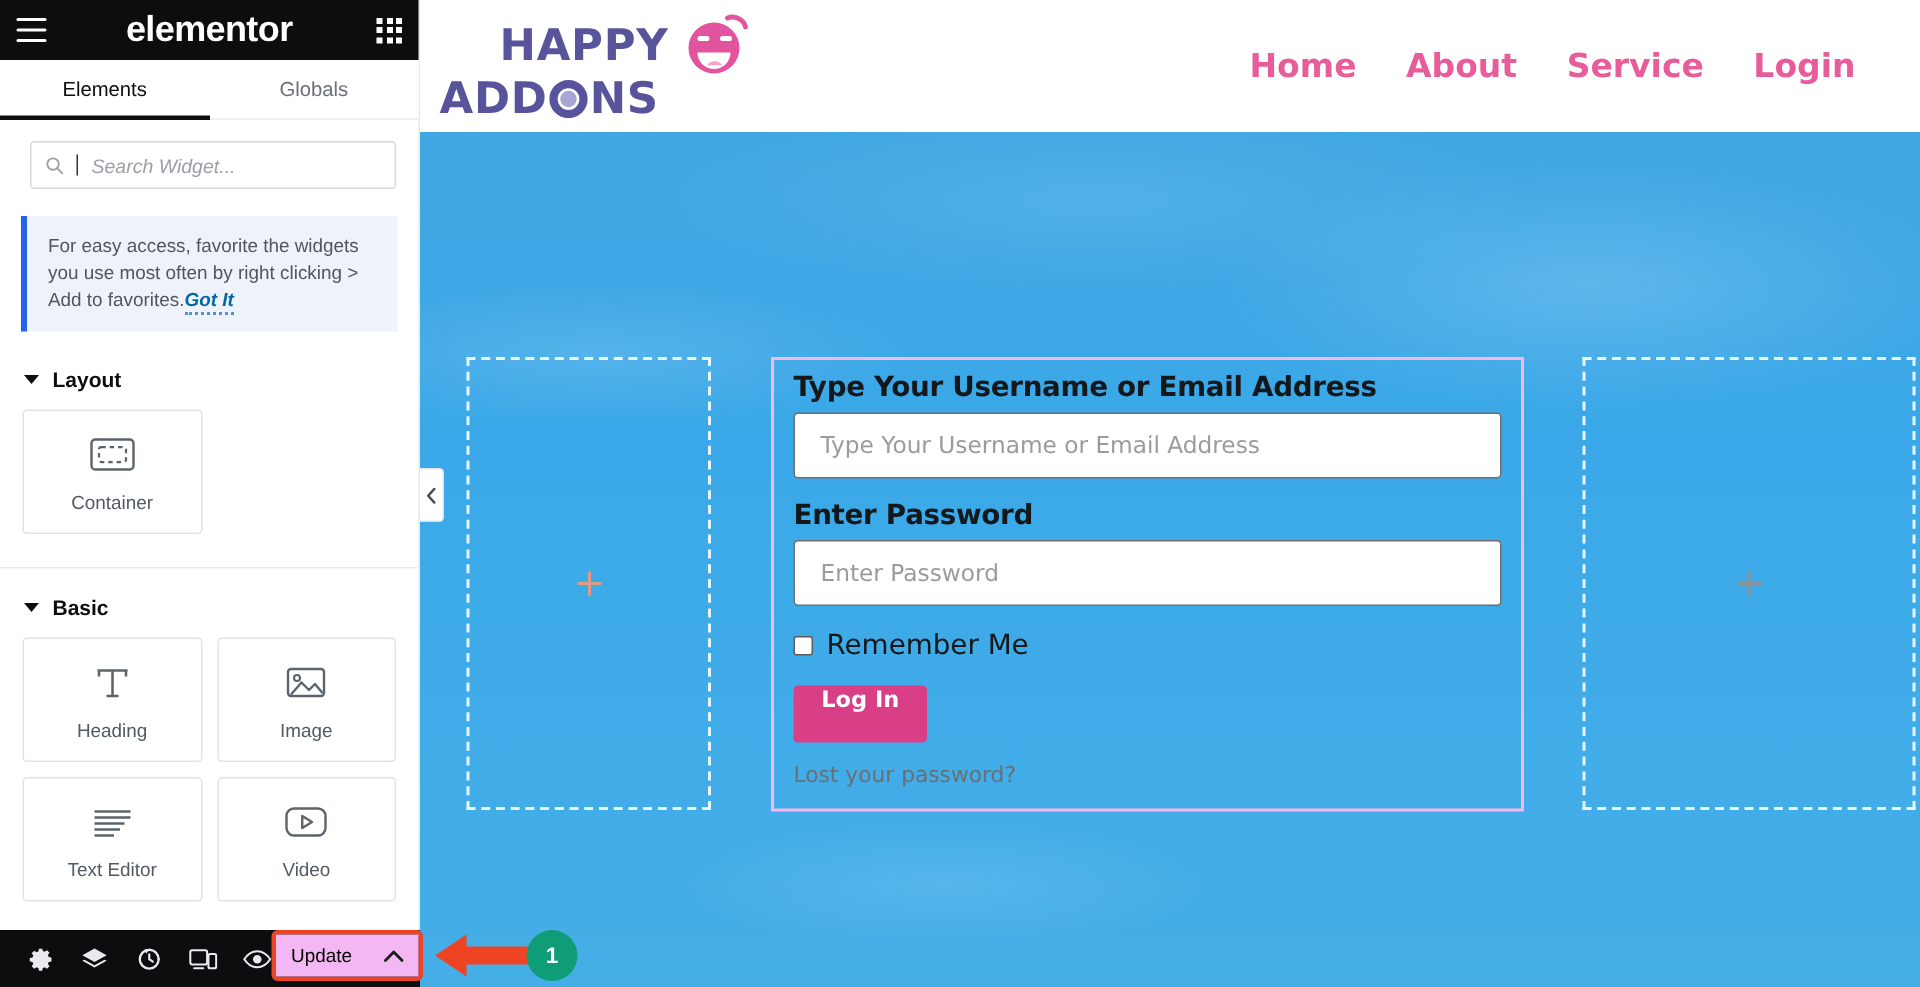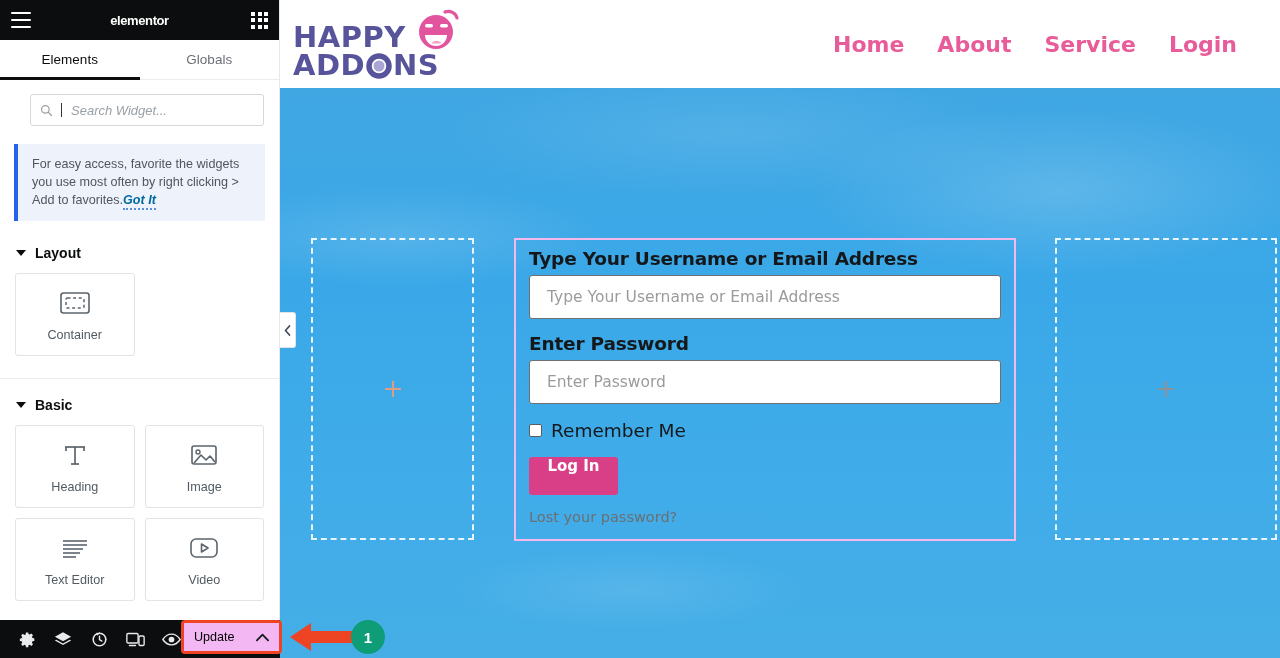--- a/index.html
+++ b/index.html
@@ -20,38 +20,38 @@
   .panel-header {
     height:40px; background:#0c0d0e; flex:0 0 40px;
     display:flex; align-items:center; justify-content:space-between;
     padding:0 11px; position:relative;
   }
   .hamburger { width:20px; height:16px; display:flex; flex-direction:column;
     justify-content:space-between; cursor:pointer; }
   .hamburger i { display:block; height:2.4px; background:#fff; border-radius:1px; }
   .brand {
     position:absolute; left:0; right:0; text-align:center;
-    color:#fff; font-size:13px; font-weight:bold; letter-spacing:-0.4px;
+    color:#fff; font-size:24px; font-weight:bold; letter-spacing:-0.4px;
     pointer-events:none;
   }
   .grid-icon { display:grid; grid-template-columns:repeat(3,4px);
     grid-template-rows:repeat(3,4px); gap:2.5px; cursor:pointer; z-index:2;}
   .grid-icon b { display:block; width:4px; height:4px; background:#fff; }
 
   .tabs { display:flex; height:40px; flex:0 0 40px;
     border-bottom:1px solid #eaecef; background:#fff; }
   .tab { flex:1; display:flex; align-items:center; justify-content:center;
     font-size:13.5px; color:#6b6f76; cursor:pointer; position:relative; }
   .tab.active { color:#0c0d0e; }
   .tab.active:after { content:""; position:absolute; left:0; right:0; bottom:-1px;
     height:3px; background:#0c0d0e; }
 
   .panel-body { flex:1; overflow:hidden; position:relative; }
 
-  .search-wrap { padding:14px 15px 10px 30px; }
+  .search-wrap { padding:14px 15px 10px 20px; }
   .search-box { display:flex; align-items:center; gap:8px; height:32px;
     border:1px solid #d5d8dc; border-radius:3px; padding:0 9px; background:#fff; }
   .search-box svg { flex:0 0 13px; }
   .search-text { font-size:13px; color:#9aa0a6; font-style:italic;
     font-family:"Liberation Sans", sans-serif; position:relative; }
   .caret { display:inline-block; width:1px; height:14px; background:#333;
     vertical-align:-2px; margin-right:1px; }
 
   .notice { margin:8px 14px 0 14px; background:#eef3fb; border-left:4px solid #2563eb;
     padding:11px 14px 12px 14px; }
@@ -109,21 +109,21 @@
     color:#fff; font-size:15px; font-weight:bold;
     display:flex; align-items:center; justify-content:center; margin-left:-5px; }
 
   
   .canvas { position:absolute; left:280px; top:0; width:1000px; height:658px;
     overflow:hidden; background:#fff; }
   .site-header { height:88px; background:#ffffff; display:flex;
     align-items:center; justify-content:space-between; padding:0 43px 0 13px; }
   .logo { display:flex; flex-direction:column; line-height:0.93;
     letter-spacing:0.5px; }
-  .logo-row1 { display:flex; align-items:flex-end; gap:8px; }
+  .logo-row1 { display:flex; align-items:center; gap:8px;margin-left:40px; }
   .logo-word { font-size:29px; font-weight:bold; color:#57549b;
     letter-spacing:0.5px; font-family:"DejaVu Sans", sans-serif; }
   .logo-row2 { display:flex; align-items:center; font-size:29px;
     font-weight:bold; color:#57549b; font-family:"DejaVu Sans", sans-serif;
     letter-spacing:0.5px; }
   .nav { display:flex; gap:33px; }
   .nav a { font-size:22px; font-weight:bold; color:#e85c9a;
     text-decoration:none; font-family:"DejaVu Sans", sans-serif; }
 
   .sky { position:relative; height:570px;

